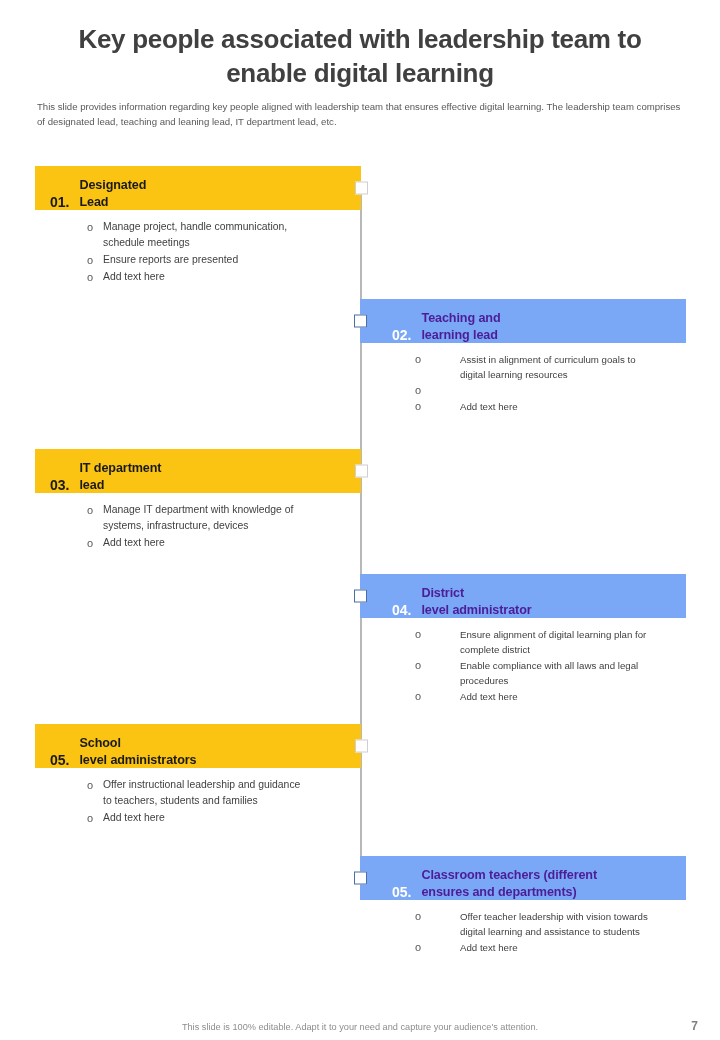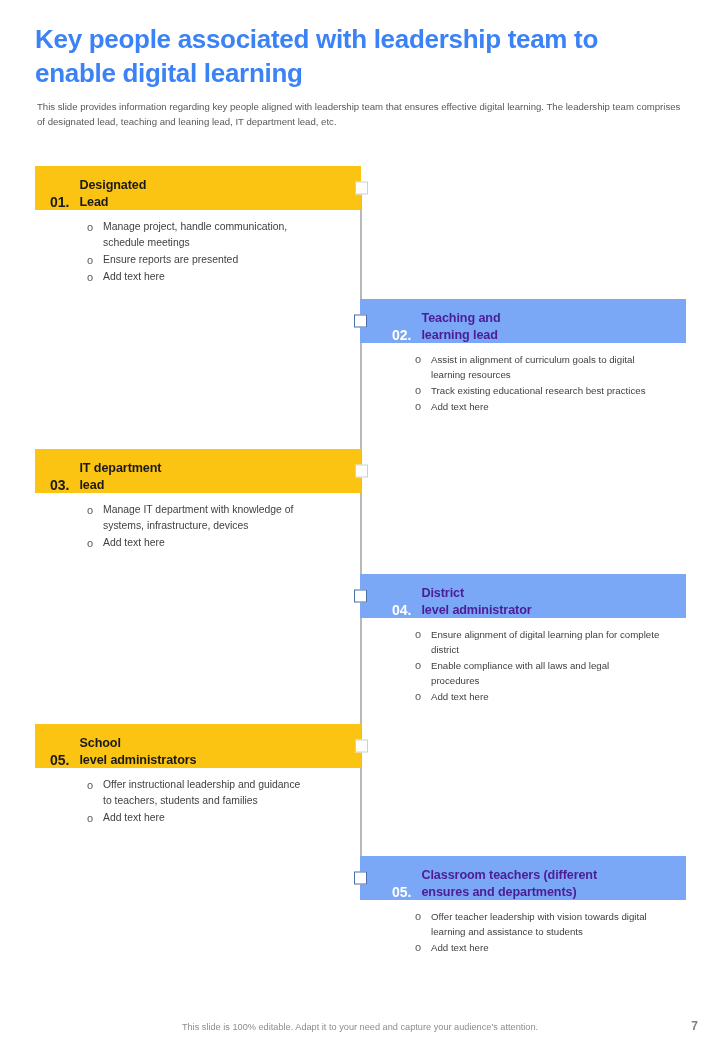--- a/index.html
+++ b/index.html
@@ -17,22 +17,23 @@
 
   
   #slide-title {
     position: absolute;
     left: 35px;
     top: 22px;
     width: 650px;
     font-size: 26px;
     line-height: 34px;
     font-weight: bold;
-    color: #3b82f6;
+    color: #404040;
     letter-spacing: -0.3px;
+    text-align: center;
   }
   #slide-subtitle {
     position: absolute;
     left: 37px;
     top: 100px;
     width: 648px;
     font-size: 9.6px;
     line-height: 14.5px;
     color: #58595b;
   }
@@ -119,21 +120,21 @@
     width: 16px;
     font-size: 11px;
     line-height: 16px;
     color: #58595b;
   }
   .bullet-text {
     font-size: 10.4px;
     line-height: 16px;
     color: #3f3f3f;
   }
-  .stage.right .bullet-text { font-size: 9.7px; line-height: 15px; }
+  .stage.right .bullet-text { font-size: 9.7px; line-height: 15px; margin-left: 29px; }
   .stage.right .bullet-dot  { line-height: 15px; }
 
   
   .stage.right .stage-body { width: 300px; }
   .stage.left  .stage-body { width: 275px; }
 
   
   #footer-note {
     position: absolute;
     left: 0;
@@ -189,21 +190,20 @@
         <span class="stage-number">02.</span>
         <span class="stage-title"><span>Teaching and</span><br><span>learning lead</span></span>
       </div>
       <div class="stage-body">
         <div class="bullet">
           <span class="bullet-dot">o</span>
           <span class="bullet-text">Assist in alignment of curriculum goals to digital learning resources</span>
         </div>
         <div class="bullet">
           <span class="bullet-dot">o</span>
-          <span class="bullet-text">Track existing educational research best practices</span>
         </div>
         <div class="bullet">
           <span class="bullet-dot">o</span>
           <span class="bullet-text">Add text here</span>
         </div>
       </div>
     </div>
     <div class="stage left" style="top: 449px;">
       <div class="stage-header">
         <span class="stage-number">03.</span>

